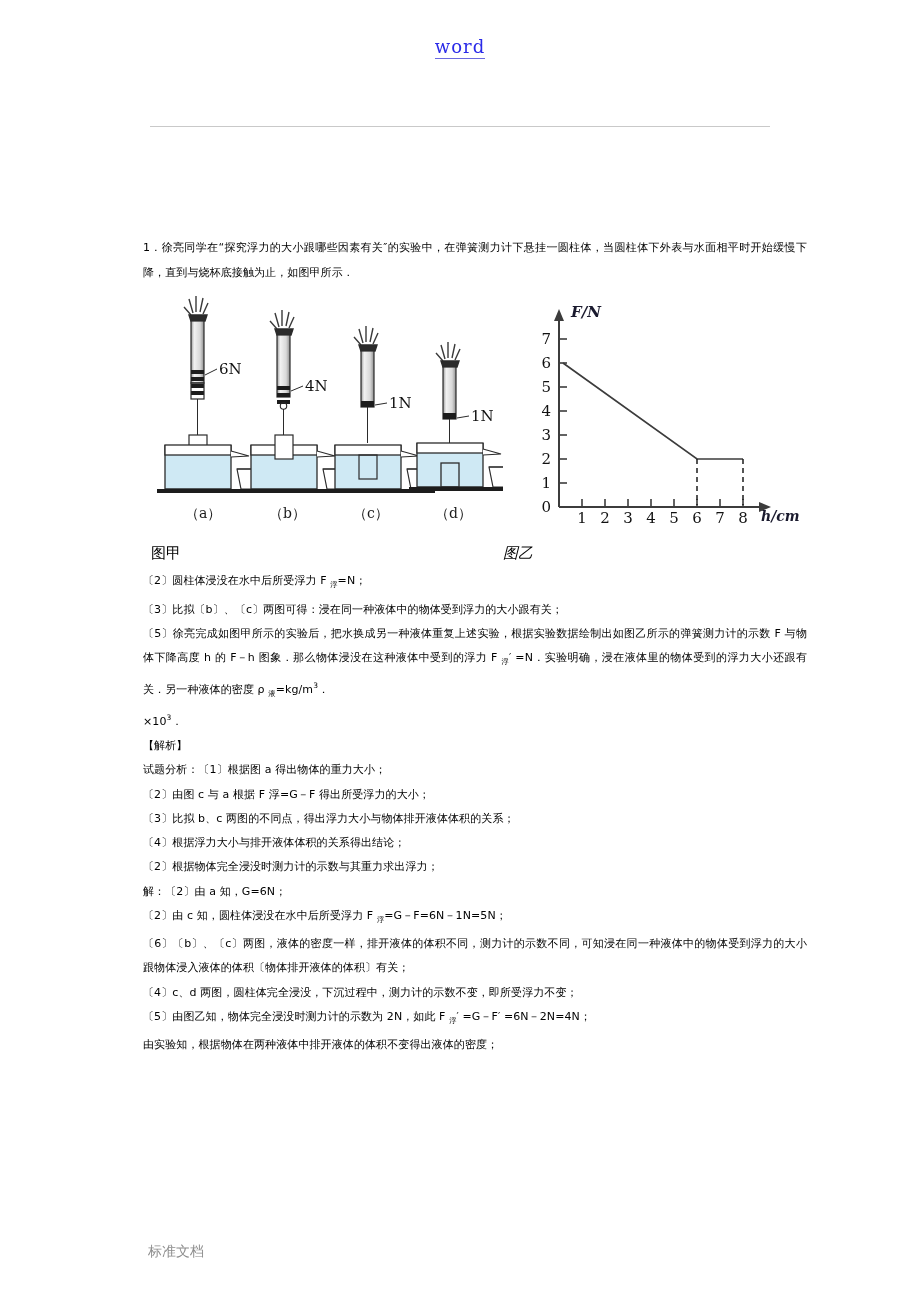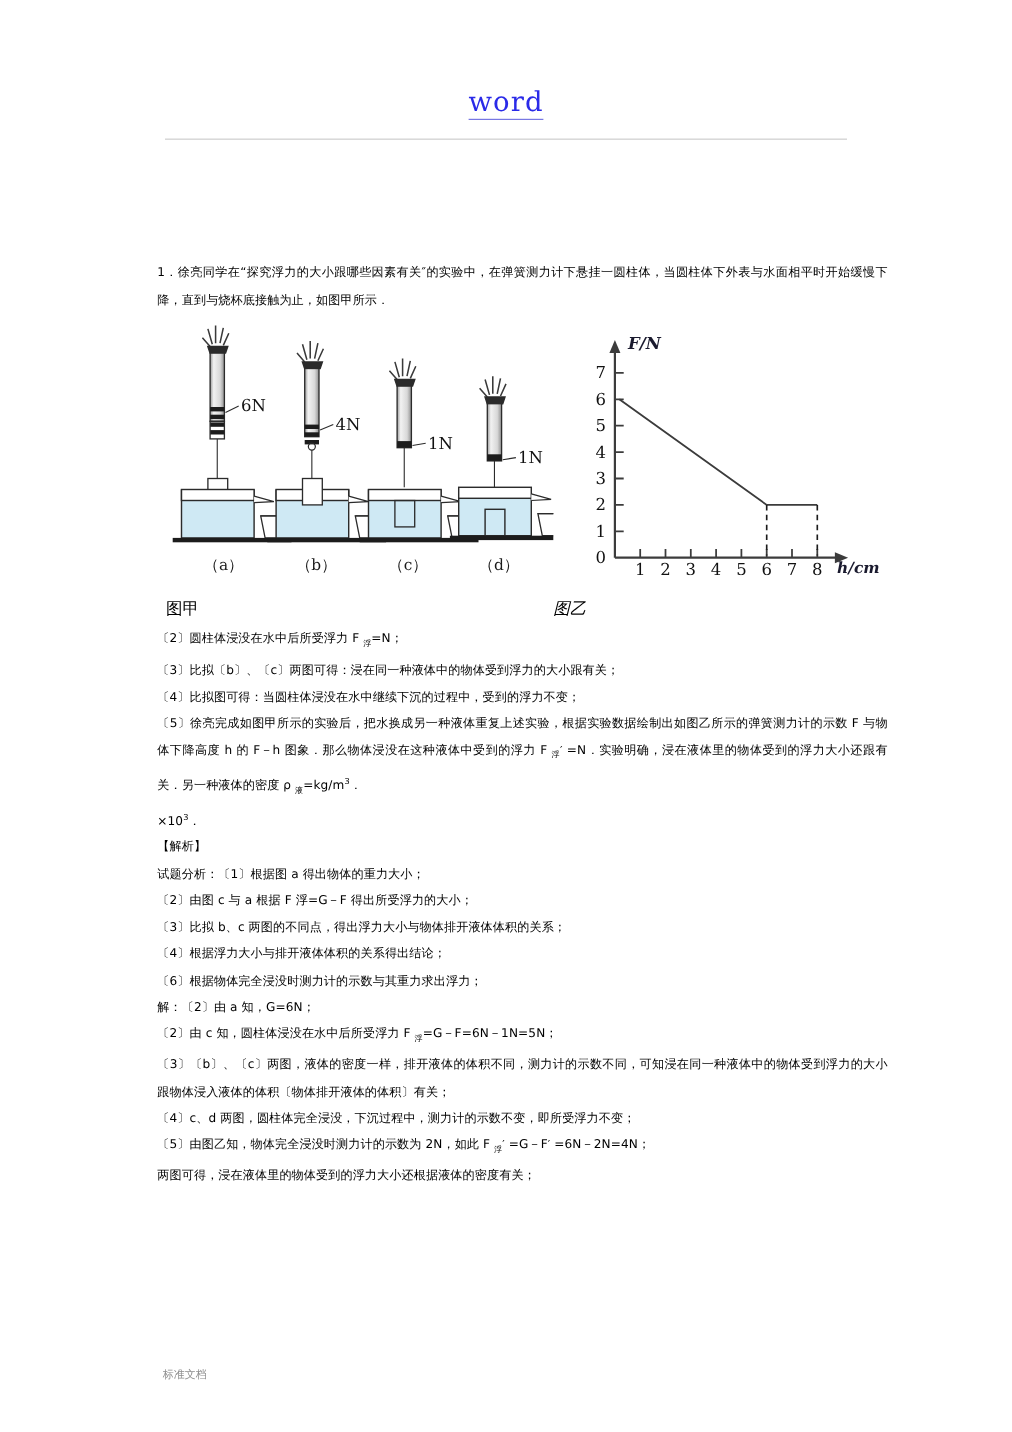--- a/index.html
+++ b/index.html
@@ -17,24 +17,23 @@
   }
 
   
   .header-word {
     position: absolute;
     top: 36px;
     left: 0;
     width: 920px;
     text-align: center;
     font-family: "DejaVu Serif", "Liberation Serif", serif;
-    font-size: 25px;
+    font-size: 18px;
     color: #2a2ae8;
     letter-spacing: 1px;
-    margin-top: 42px;
   }
   .header-word span {
     border-bottom: 1px solid #6a6ae0;
     padding-bottom: 1px;
   }
   .header-rule {
     position: absolute;
     top: 126px;
     left: 150px;
     width: 620px;
@@ -108,21 +107,21 @@
     color: #1a1a1a;
   }
 
   svg { display: block; }
 
   
   .footer {
     position: absolute;
     left: 148px;
     top: 1243px;
-    font-size: 10px;
+    font-size: 14px;
     color: #8d8d8d;
   }
 </style>
 </head>
 <body>
 
 <div class="header-word">
   <span>word</span>
 </div>
 <div class="header-rule"></div>
@@ -314,33 +313,32 @@
         <line x1="194" y1="166" x2="194" y2="212" stroke="#1c1c1c" stroke-width="1.5" stroke-dasharray="5,4"></line>
         <line x1="240" y1="166" x2="240" y2="212" stroke="#1c1c1c" stroke-width="1.5" stroke-dasharray="5,4"></line>
       </svg>
 
       <div class="fig-caption" style="bottom:6px;font-style:italic;">图乙</div>
     </div>
   </div>
 
   <p class="para tight">〔2〕圆柱体浸没在水中后所受浮力 F <span class="sub">浮</span>=N；</p>
   <p class="para tight">〔3〕比拟〔b〕、〔c〕两图可得：浸在同一种液体中的物体受到浮力的大小跟有关；</p>
-  <p class="para tight">〔4〕比拟图可得：当圆柱体浸没在水中继续下沉的过程中，受到的浮力不变；</p>
   <p class="para tight">〔5〕徐亮完成如图甲所示的实验后，把水换成另一种液体重复上述实验，根据实验数据绘制出如图乙所示的弹簧测力计的示数 F 与物体下降高度 h 的 F－h 图象．那么物体浸没在这种液体中受到的浮力 F <span class="sub">浮</span><span class="prime">′</span> =N．实验明确，浸在液体里的物体受到的浮力大小还跟有关．另一种液体的密度 ρ <span class="sub">液</span>=kg/m<span class="sup">3</span>．</p>
   <p class="para tight">×10<span class="sup">3</span>．</p>
 
   <p class="para tight">【解析】</p>
   <p class="para tight">试题分析：〔1〕根据图 a 得出物体的重力大小；</p>
   <p class="para tight">〔2〕由图 c 与 a 根据 F 浮=G－F 得出所受浮力的大小；</p>
   <p class="para tight">〔3〕比拟 b、c 两图的不同点，得出浮力大小与物体排开液体体积的关系；</p>
   <p class="para tight">〔4〕根据浮力大小与排开液体体积的关系得出结论；</p>
-  <p class="para tight">〔6〕根据物体完全浸没时测力计的示数与其重力求出浮力；</p>
+  <p class="para tight">〔2〕根据物体完全浸没时测力计的示数与其重力求出浮力；</p>
 
   <p class="para tight">解：〔2〕由 a 知，G=6N；</p>
   <p class="para tight">〔2〕由 c 知，圆柱体浸没在水中后所受浮力 F <span class="sub">浮</span>=G－F=6N－1N=5N；</p>
-  <p class="para tight">〔3〕〔b〕、〔c〕两图，液体的密度一样，排开液体的体积不同，测力计的示数不同，可知浸在同一种液体中的物体受到浮力的大小跟物体浸入液体的体积〔物体排开液体的体积〕有关；</p>
+  <p class="para tight">〔6〕〔b〕、〔c〕两图，液体的密度一样，排开液体的体积不同，测力计的示数不同，可知浸在同一种液体中的物体受到浮力的大小跟物体浸入液体的体积〔物体排开液体的体积〕有关；</p>
   <p class="para tight">〔4〕c、d 两图，圆柱体完全浸没，下沉过程中，测力计的示数不变，即所受浮力不变；</p>
   <p class="para tight">〔5〕由图乙知，物体完全浸没时测力计的示数为 2N，如此 F <span class="sub">浮</span><span class="prime">′</span> =G－F<span class="prime">′</span> =6N－2N=4N；</p>
-  <p class="para tight">两图可得，浸在液体里的物体受到的浮力大小还根据液体的密度有关；</p>
+  <p class="para tight">由实验知，根据物体在两种液体中排开液体的体积不变得出液体的密度；</p>
 
 </div>
 
 <div class="footer">标准文档</div>
 
 </body></html>

